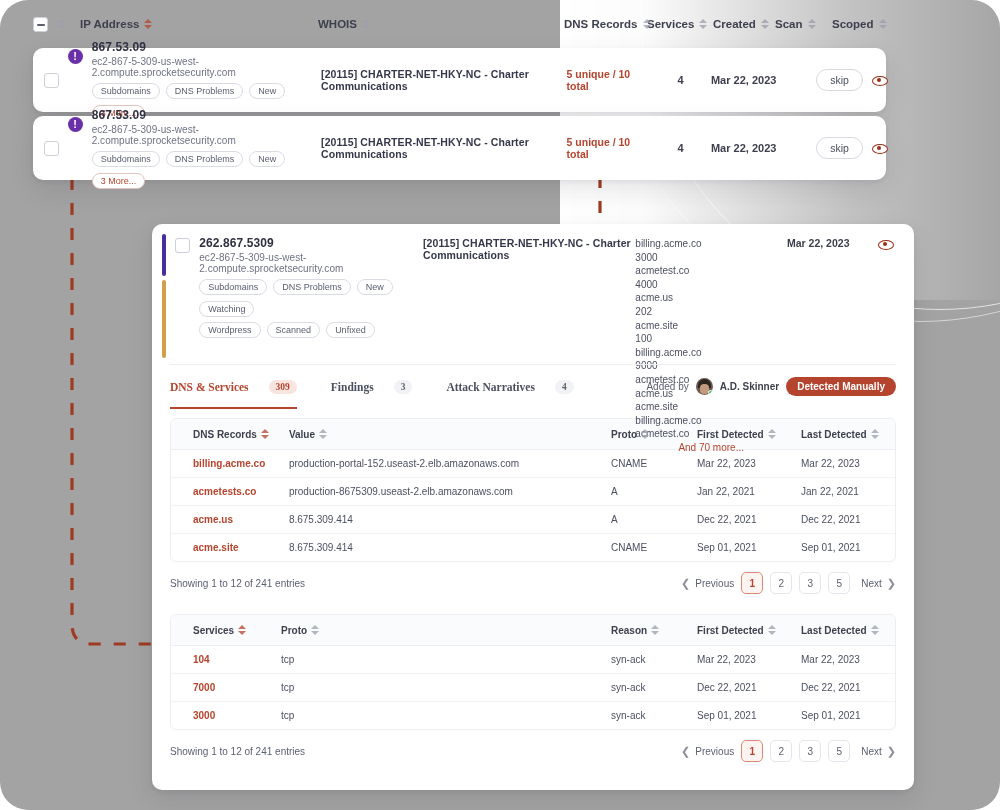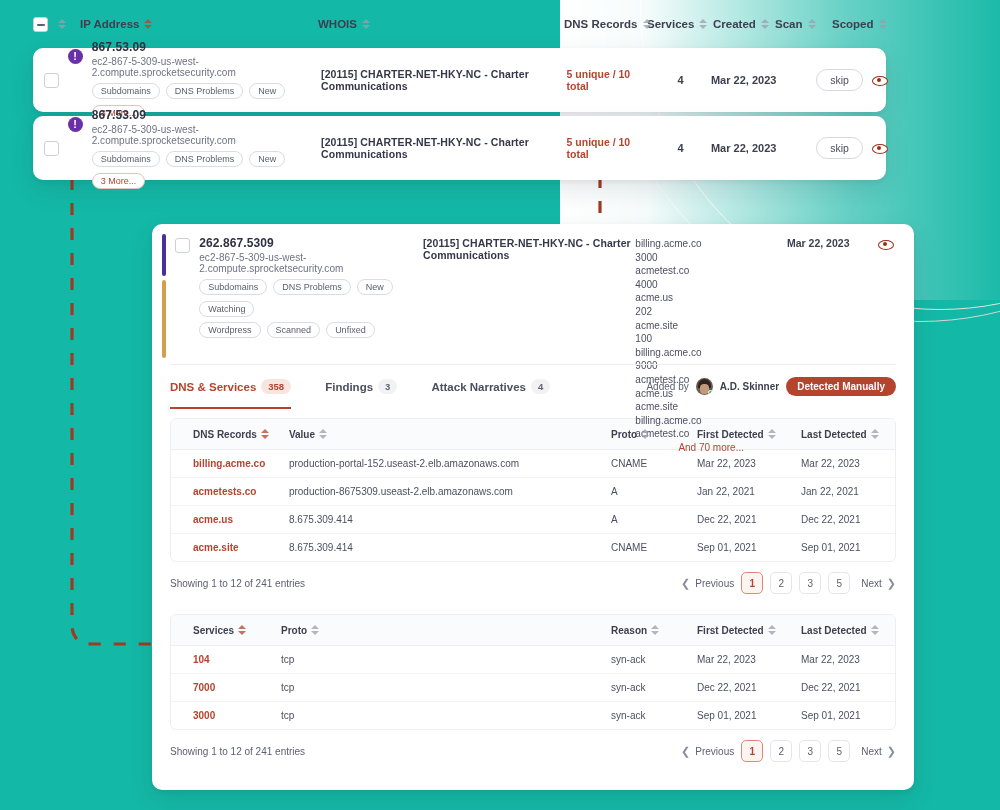--- a/index.html
+++ b/index.html
@@ -2,21 +2,21 @@
 <html><head>
 <meta charset="utf-8">
 <style>
   * { box-sizing: border-box; margin: 0; padding: 0; }
   html, body {
     width: 1000px; height: 810px;
     background: #ffffff;
     font-family: "Liberation Sans", sans-serif;
     overflow: hidden;
   }
-  #stage { position: relative; width: 1000px; height: 810px; background:#14b8a6; }
+  #stage { position: relative; width: 1000px; height: 810px; background:#a3a3a3;border-radius:28px; }
 
   
   .bg-layer { position:absolute; inset:0; overflow:hidden; pointer-events:none; }
   .arc-wedge {
     position:absolute; left:612px; top:-330px; width:620px; height:620px;
     border-radius:50%;
     background: conic-gradient(from 0deg, #dd9287 0deg, #dd9287 74deg, rgba(221,146,135,0) 74.3deg);
     -webkit-mask: radial-gradient(circle at 50% 50%, transparent 0 58%, #000 58.3% 100%);
     mask: radial-gradient(circle at 50% 50%, transparent 0 58%, #000 58.3% 100%);
     transform: rotate(12deg);
@@ -117,22 +117,22 @@
   .detail-top { position:relative; padding:12px 0 0 0; height:140px; }
   .dlist { font-size:10px; color:#4c4f60; line-height:13.6px; }
   .dlist .dom { display:inline-block; width:92px; }
   .dlist .port { display:inline-block; width:60px; }
   .dlist .more { color:#b5442e;text-align:center; }
 
   .tabs-bar {
     display:flex; align-items:center; border-top:1px solid #eceef2;
     height:44px; margin:0 18px; position:relative;
   }
-  .tab { display:flex; align-items:center; gap:5px; margin-right:34px; font-size:11.5px;
-         font-weight:bold; color:#4c4f60; cursor:pointer; height:100%; position:relative; }
+  .tab { display:flex; align-items:center; gap:20px; margin-right:34px; font-size:11.5px;
+         font-weight:bold; color:#4c4f60; cursor:pointer; height:100%; position:relative;font-family:Liberation Serif, serif; }
   .tab.active { color:#b5442e; }
   .tab.active::after {
     content:""; position:absolute; left:0; right:0; bottom:-1px; height:2px; background:#b5442e;
   }
   .tab .count {
     font-size:9.5px; border-radius:9px; padding:2px 7px; background:#f1f2f5; color:#60636f; font-weight:bold;
   }
   .tab.active .count { background:#f8e5e0; color:#b5442e; }
   .added-by { margin-left:auto; display:flex; align-items:center; gap:7px; font-size:10px; color:#5c5f70; }
   .avatar {
@@ -332,21 +332,21 @@
         <div style="width:96px; font-size:10.5px; color:#3d3f4e; font-weight:bold; padding-top:1px">Mar 22, 2023</div>
         <div style="flex:1; display:flex; justify-content:flex-end; padding-right:22px; padding-top:1px">
           <span class="eye"></span>
         </div>
       </div>
     </div>
 
     <div class="tabs-bar">
       <div class="tab active">
         <span>DNS &amp; Services</span>
-        <span class="count">358</span>
+        <span class="count">309</span>
       </div>
       <div class="tab">
         <span>Findings</span>
         <span class="count">3</span>
       </div>
       <div class="tab">
         <span>Attack Narratives</span>
         <span class="count">4</span>
       </div>
       <div class="added-by">

